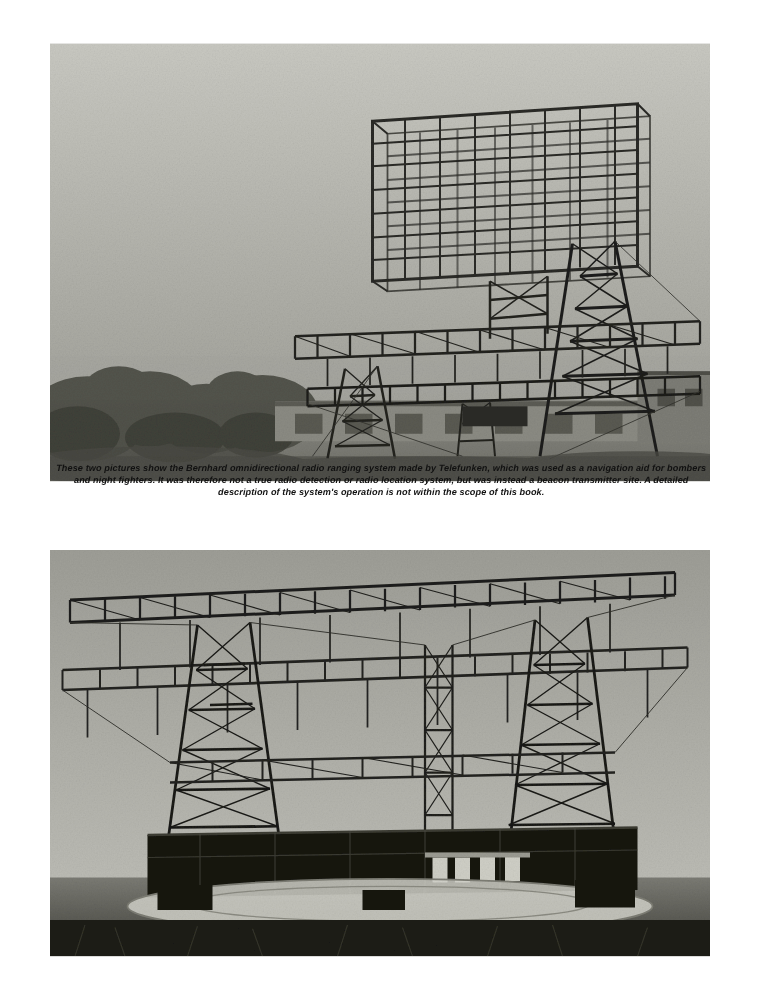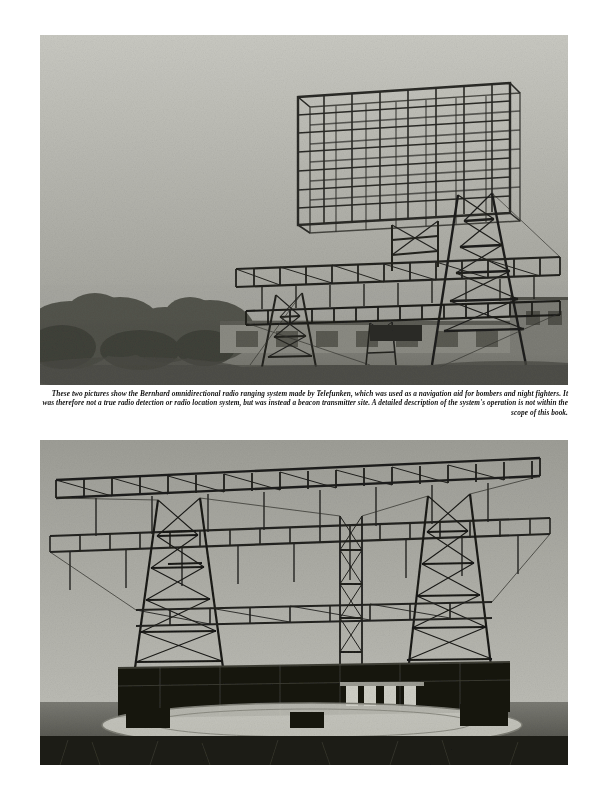--- a/index.html
+++ b/index.html
@@ -42,30 +42,30 @@
   .photo-svg {
     display: block;
     width: 100%;
     height: 100%;
   }
 
   
   .caption {
     position: absolute;
     left: 42px;
-    top: 389px;
+    top: 370px;
     width: 526px;
-    font-family: Liberation Serif, serif;
+    font-family: Liberation Sans, sans-serif;
     font-size: 7.3px;
     line-height: 9.4px;
     font-style: italic;
     font-weight: bold;
     color: #111111;
     letter-spacing: 0.01em;
-    text-align: right;
+    text-align: center;
   }
 </style>
 </head>
 <body>
 
 <div class="page">
 
   <div class="figure-top">
     <svg class="photo-svg" viewBox="0 0 528 350" preserveAspectRatio="none">
       <defs>

